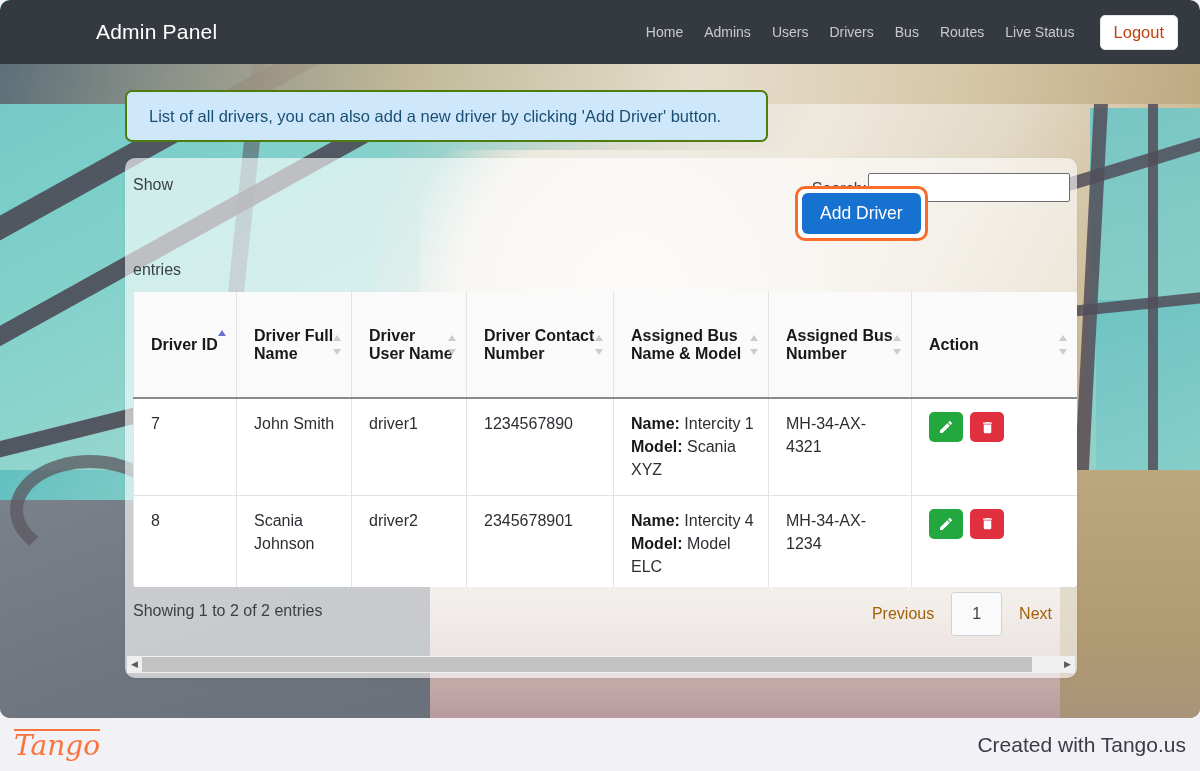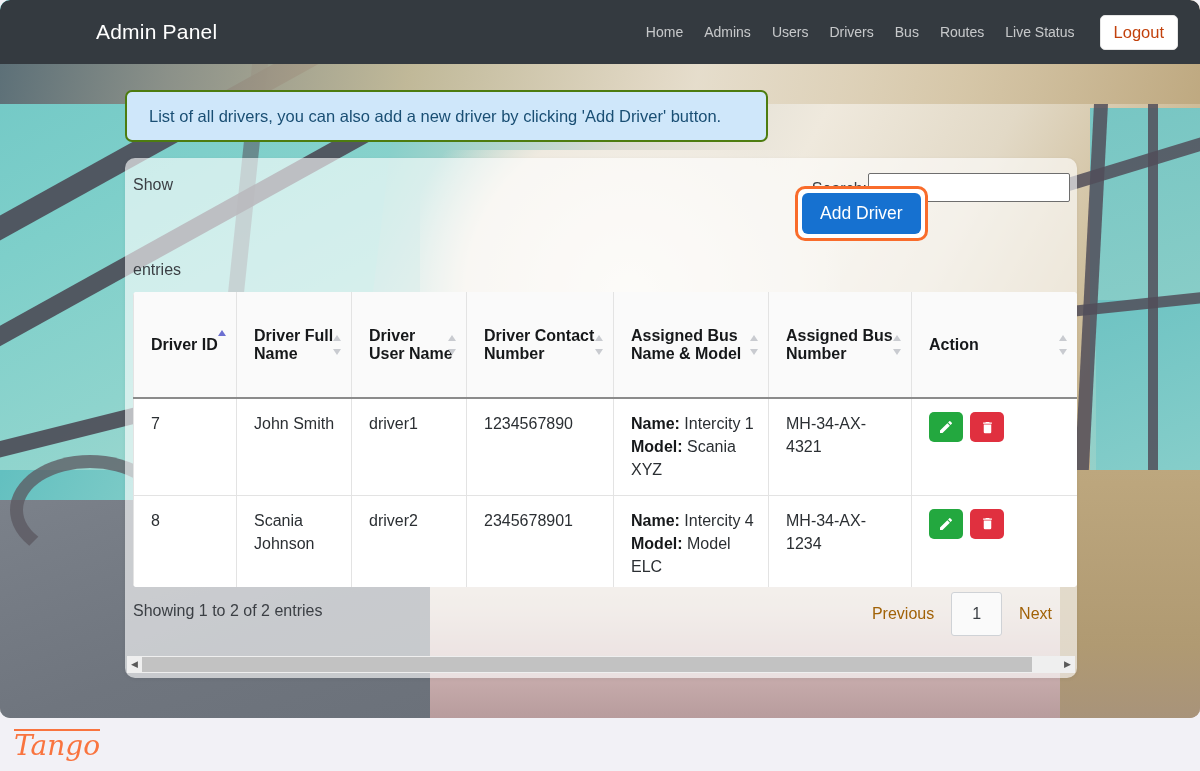--- a/index.html
+++ b/index.html
@@ -578,15 +578,16 @@
     <div class="add-driver-wrap">
       <div class="add-driver-ring">
         <button class="add-driver-btn">Add Driver</button>
       </div>
     </div>
 
   </div>
 
   <div class="tango-bar">
     <div class="tango-logo">Tango</div>
+    <div class="tango-credit">Created with Tango.us</div>
   </div>
 
 </div>
 
 </body></html>

